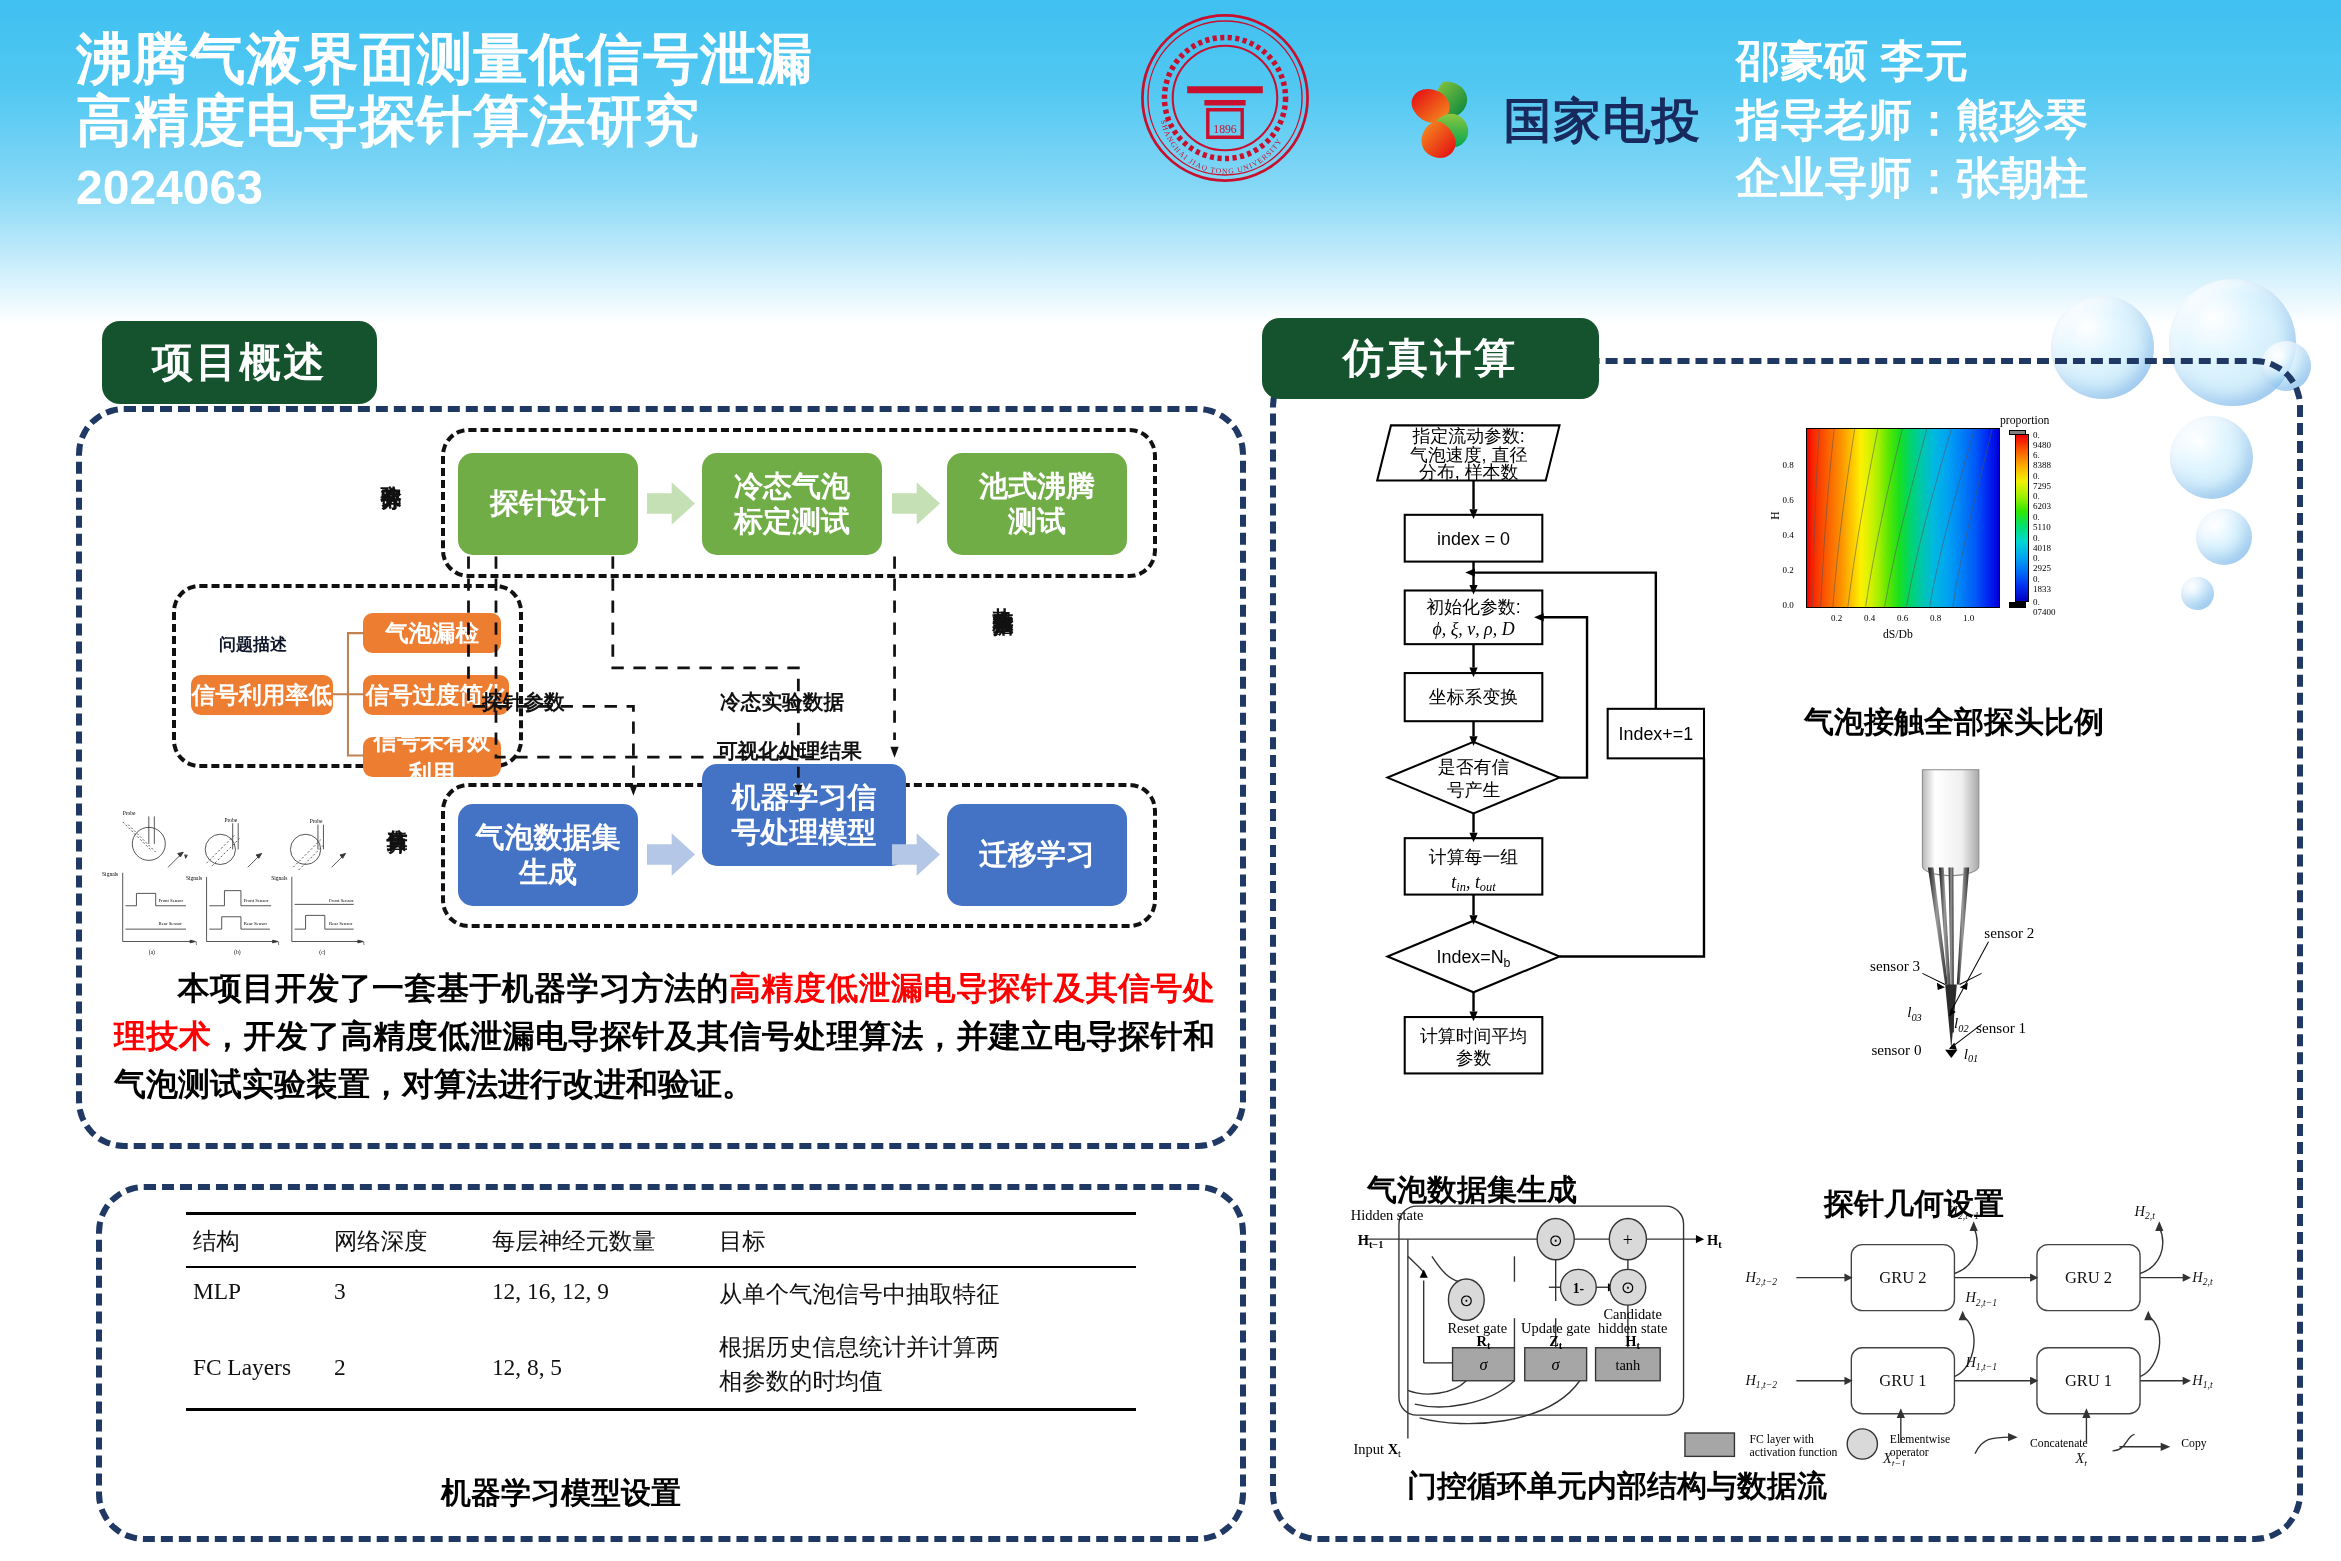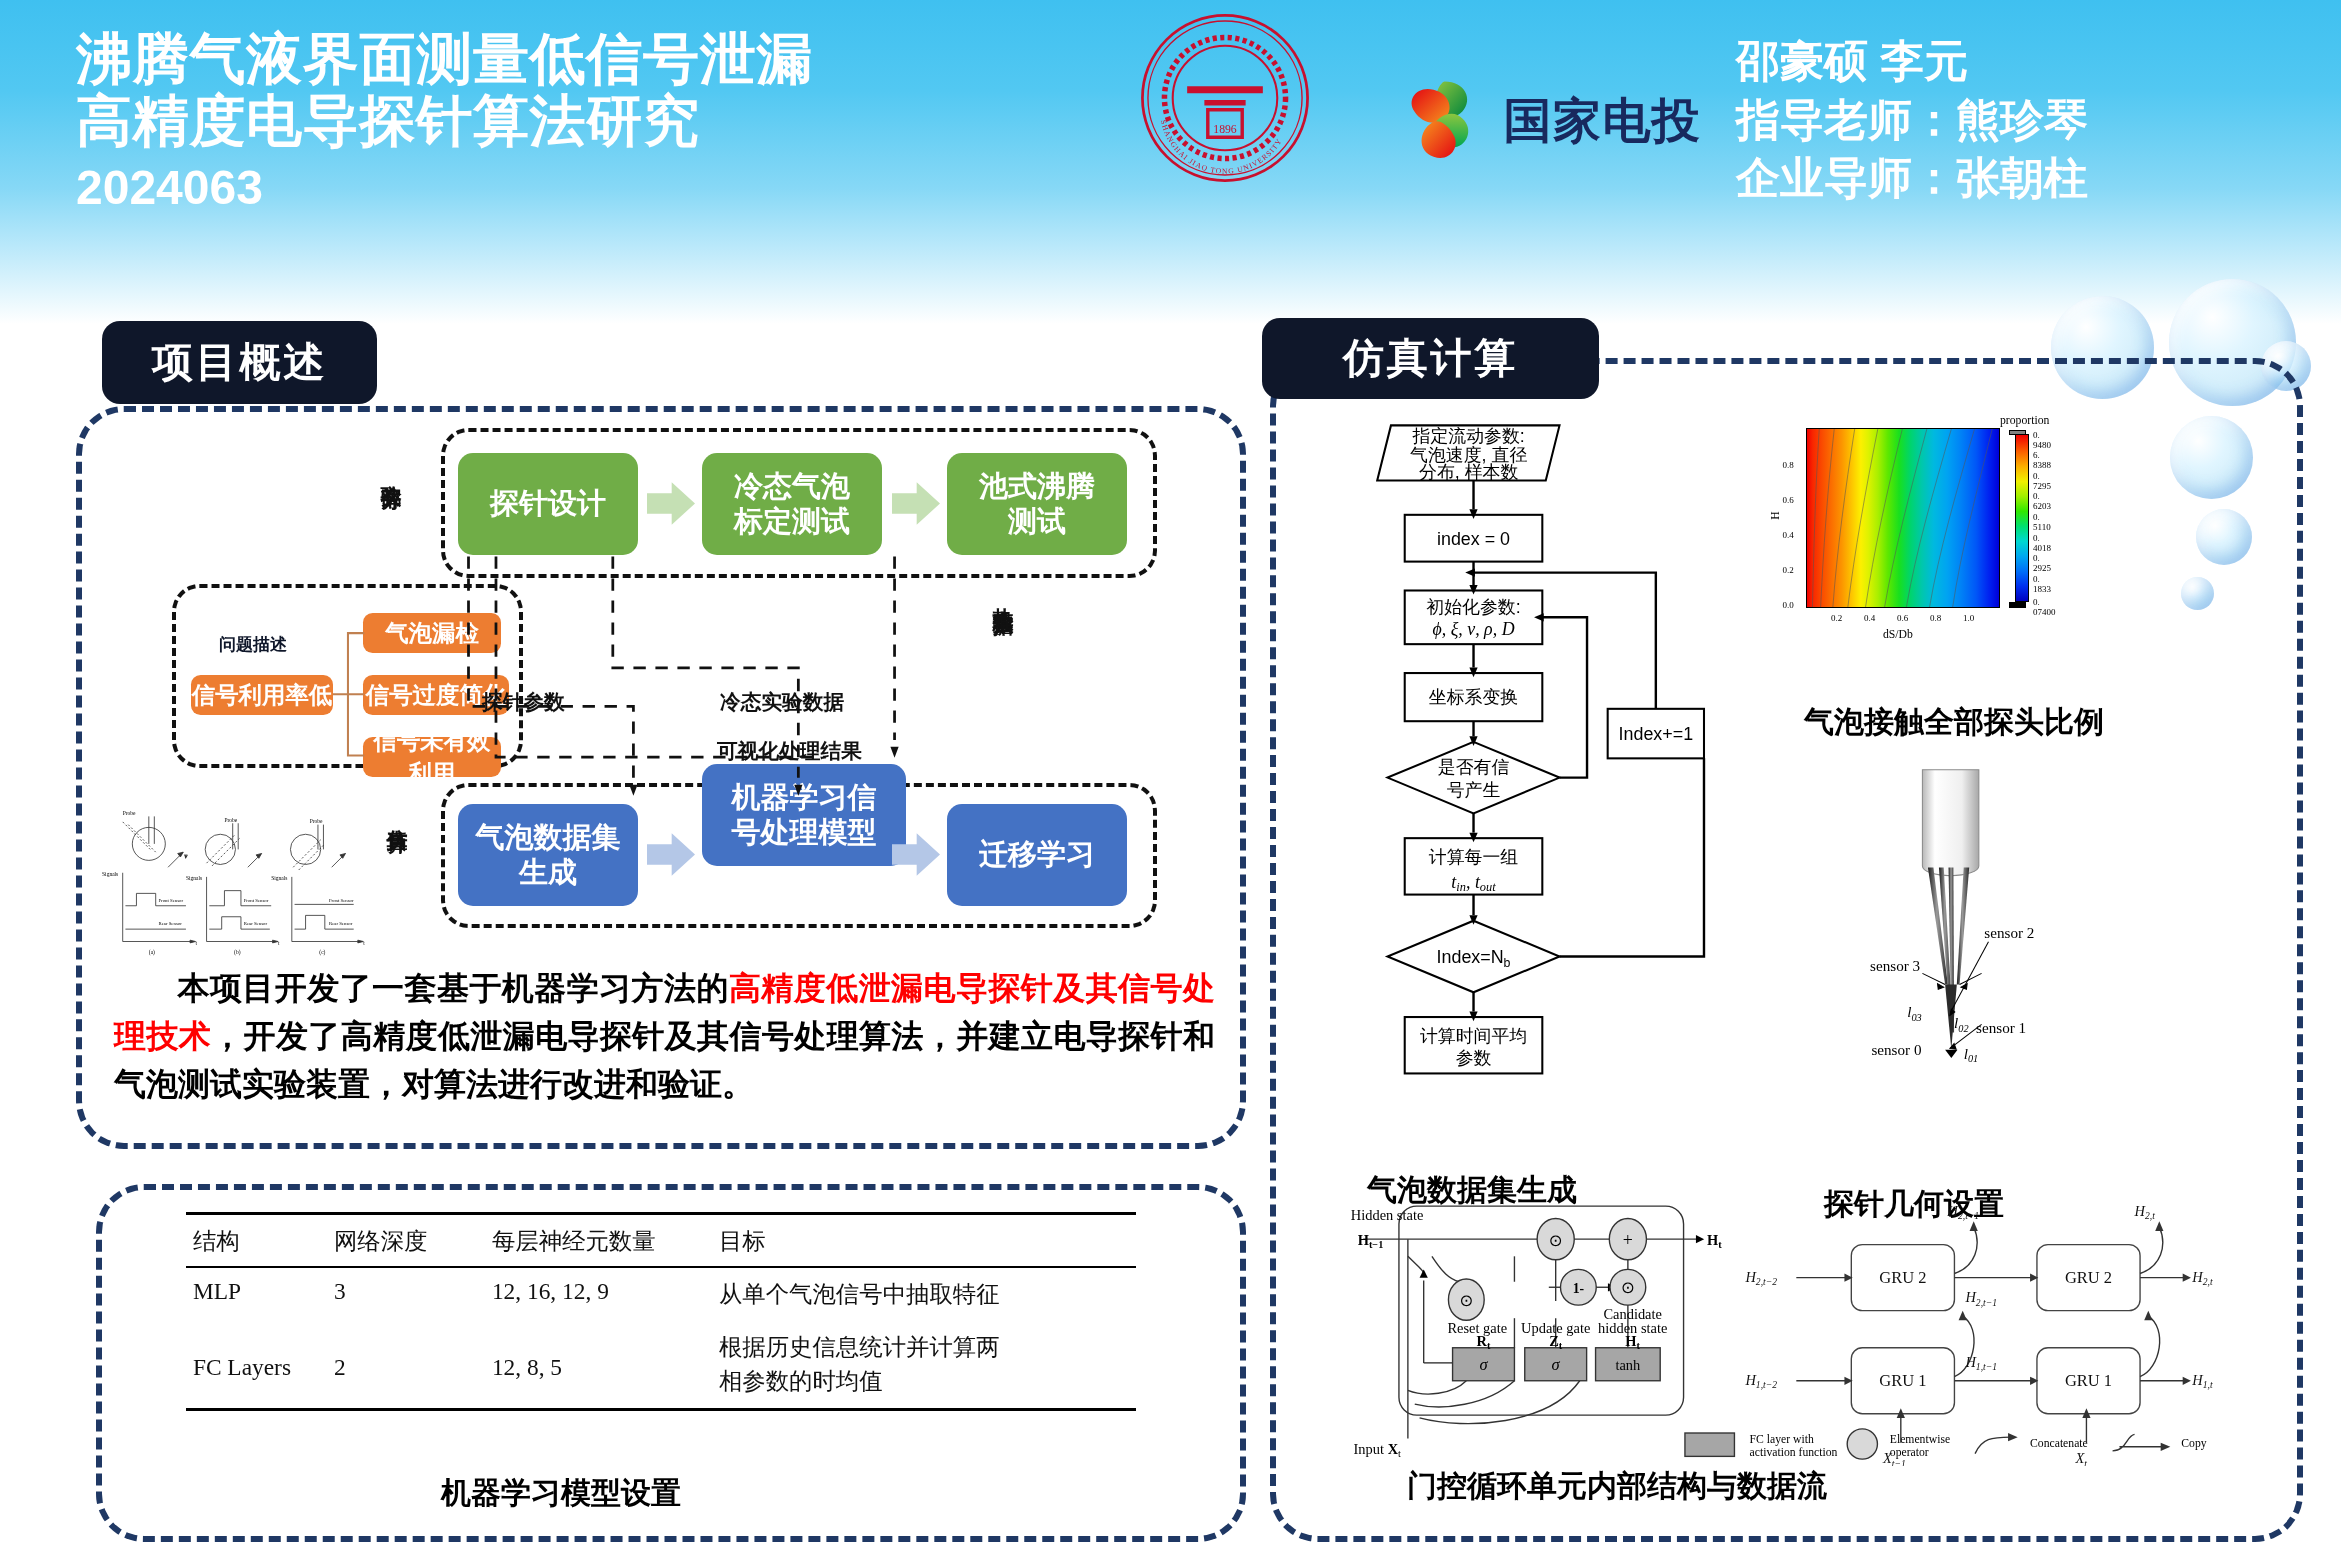--- a/index.html
+++ b/index.html
@@ -25,21 +25,21 @@
   #sjtu-logo { position:absolute; left:1139px; top:12.4px; width:172px; height:172px; }
   
   #spic-logo { position:absolute; left:1391px; top:76px; width:365px; height:89px; display:flex; align-items:center;}
   #spic-text { color:#18295e; font-size:48px; font-weight:bold; margin-left:9.6px; letter-spacing:1.4px;}
   
   #names { position:absolute; right:48px; top:32px; text-align:left; width:558px;}
   .name-line { color:#ffffff; font-size:44px; font-weight:bold; line-height:1.33; white-space:nowrap;}
 
   
   .section-tag {
-    position:absolute; background:#0f172a; border-radius:18px;
+    position:absolute; background:#14532d; border-radius:18px;
     color:#ffffff; font-size:41px; font-weight:bold;
     display:flex; align-items:center; justify-content:center;
     padding:9.6px 30px; z-index:40; letter-spacing:2.8px;
   }
   #tag-overview { left:102px; top:321px; width:275px; height:83px; }
   #tag-simulation { left:1262px; top:318px; width:337px; height:81px; }
 
   
   .panel {
     position:absolute; border:6.2px dashed #1f3864; border-radius:48px;

